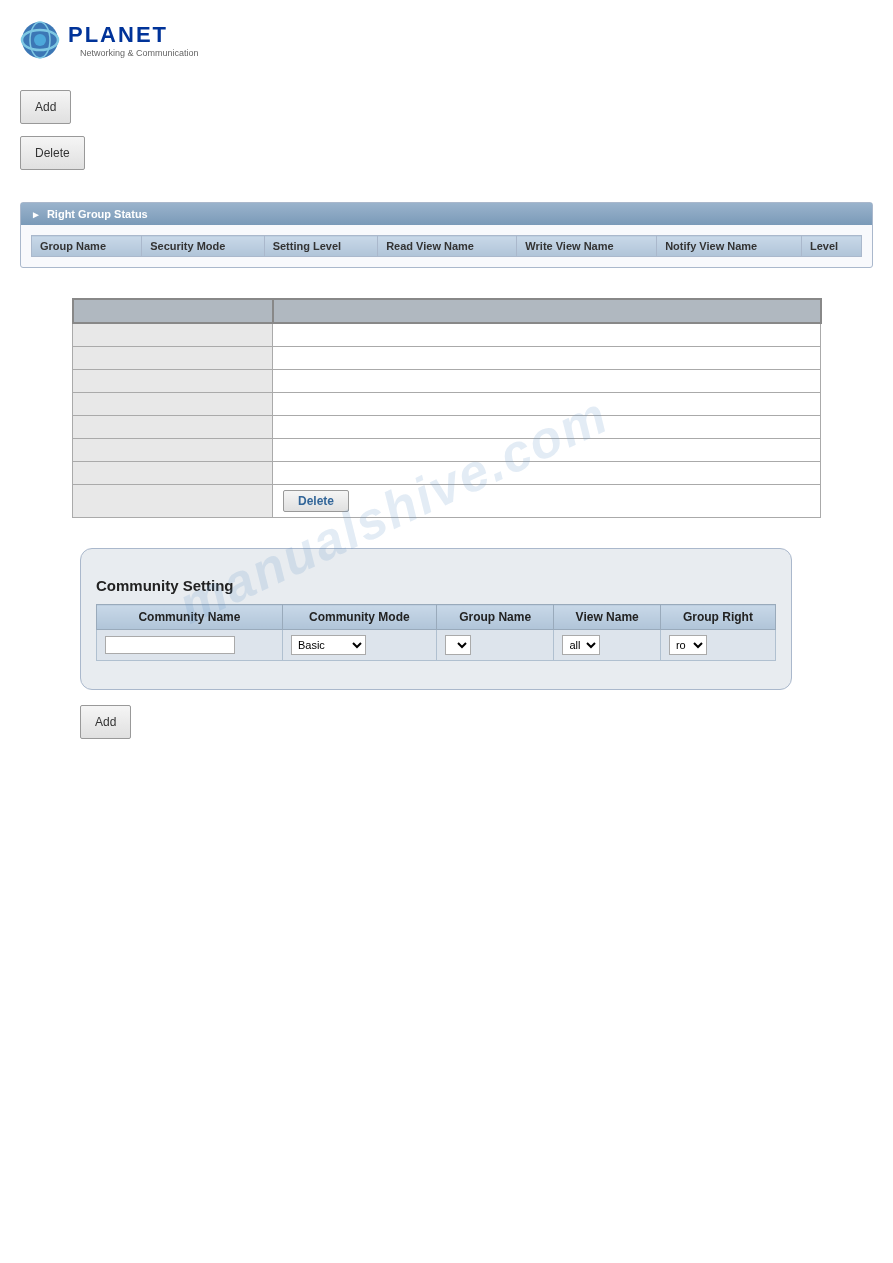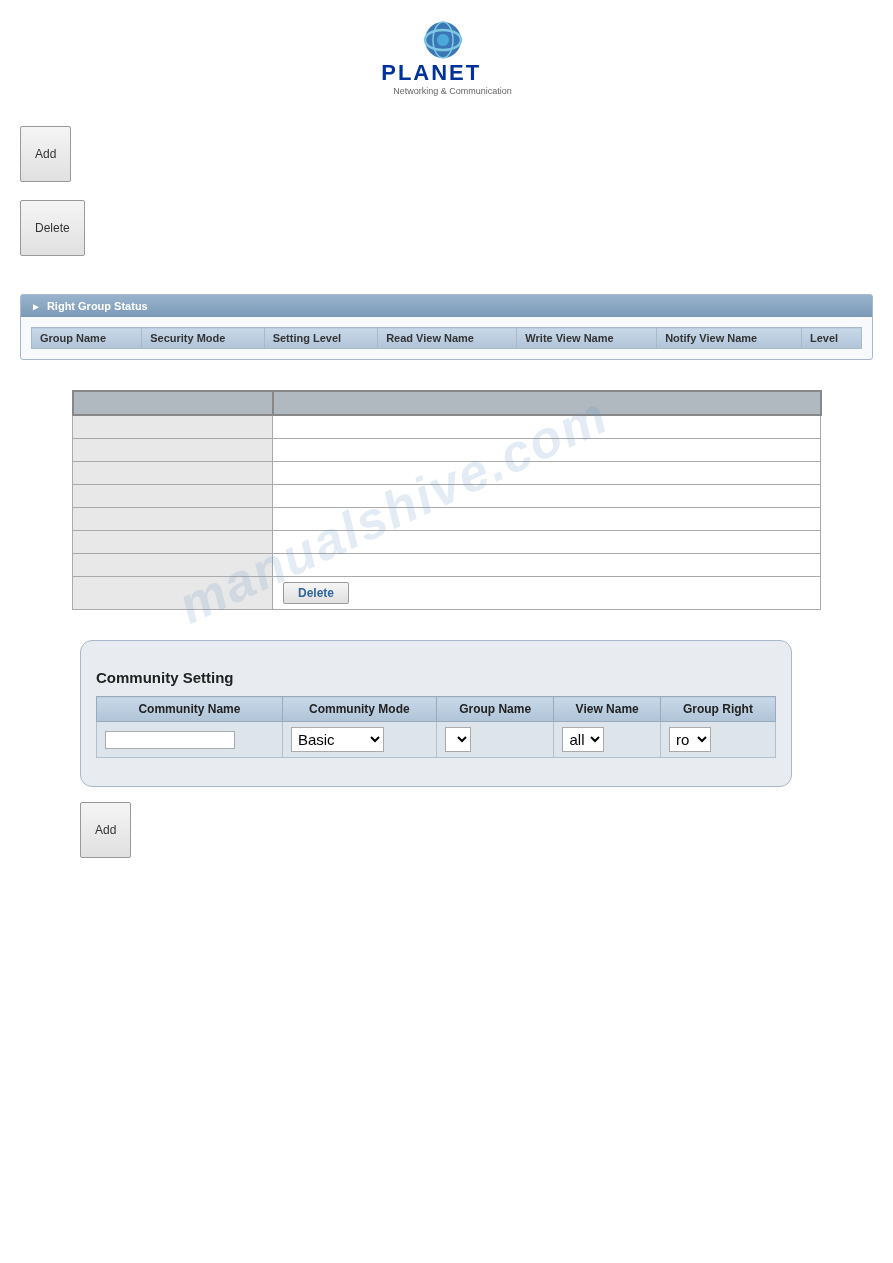--- a/index.html
+++ b/index.html
@@ -16,21 +16,20 @@
       background: #ffffff;
       position: relative;
       padding: 20px;
     }
 
     
     .logo-area {
       display: flex;
       align-items: center;
       margin-bottom: 30px;
-      flex-direction: column;
     }
     .logo-icon {
       width: 40px;
       height: 40px;
       margin-right: 8px;
     }
     .logo-text {
       display: flex;
       flex-direction: column;
     }
@@ -42,28 +41,28 @@
     }
     .logo-subtitle {
       font-size: 9px;
       color: #666;
       padding-left: 12px;
     }
 
     
     .btn {
       display: inline-block;
-      padding: 20px 14px;
+      padding: 9px 14px;
       border: 1px solid #999;
       background: linear-gradient(to bottom, #f5f5f5, #e0e0e0);
       cursor: pointer;
       font-size: 12px;
       color: #333;
       border-radius: 2px;
-      margin-bottom: 18px;
+      margin-bottom: 12px;
     }
 
     .top-buttons {
       margin-bottom: 20px;
     }
 
     
     .panel {
       border: 1px solid #aab8cc;
       border-radius: 3px;
@@ -187,21 +186,21 @@
       width: 130px;
       padding: 2px 4px;
       border: 1px solid #aaa;
       background: #fff;
       font-size: 11px;
     }
     .community-table select {
       padding: 2px 2px;
       border: 1px solid #aaa;
       background: #fff;
-      font-size: 15px;
+      font-size: 11px;
     }
 
     .add-btn-area {
       margin-left: 60px;
       margin-top: 5px;
     }
 
     .delete-btn {
       display: inline-block;
       padding: 3px 14px;

